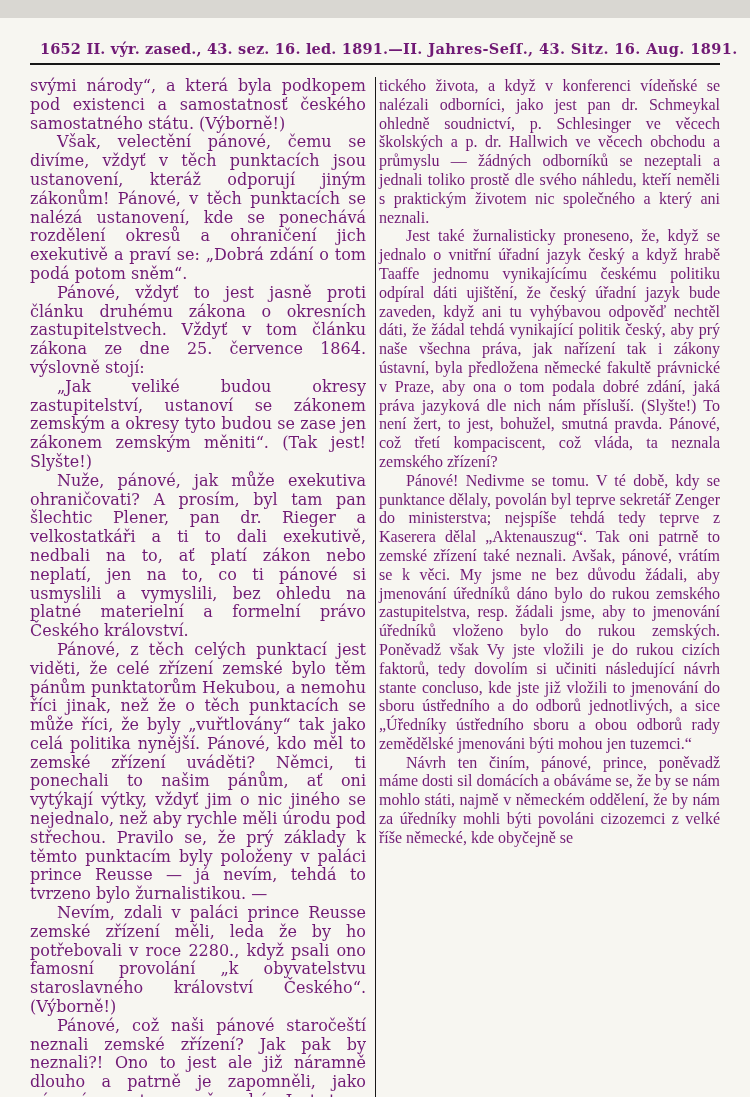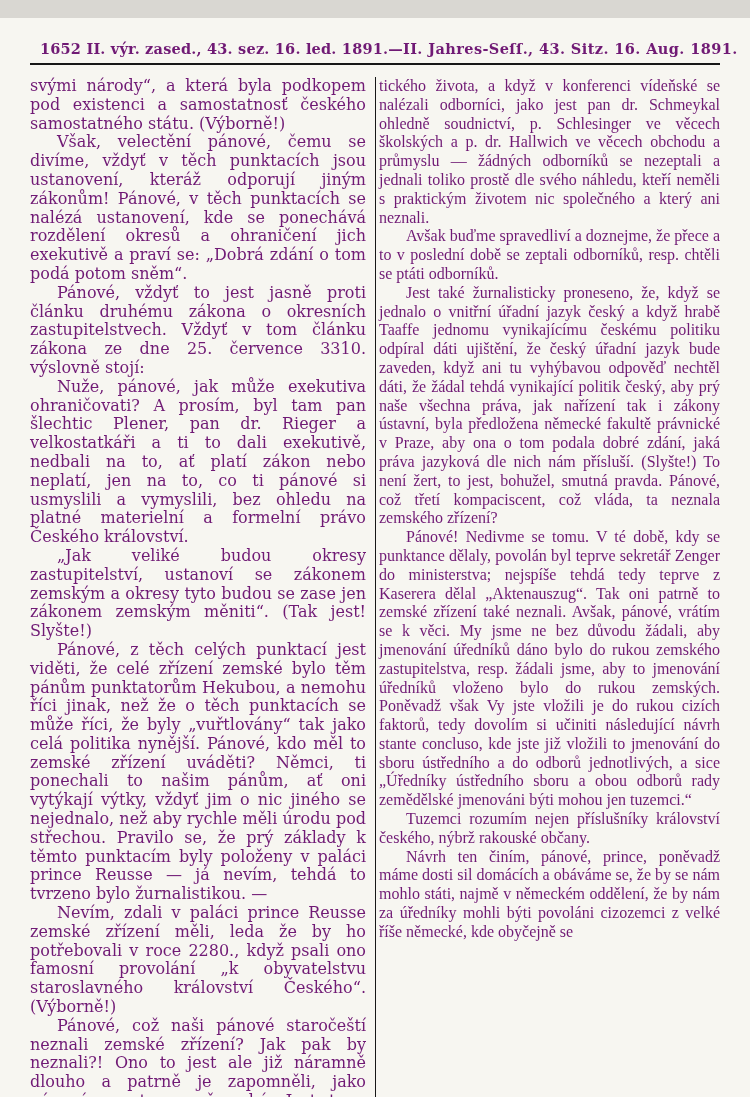--- a/index.html
+++ b/index.html
@@ -62,31 +62,29 @@
     <span class="fraktur">II. Jahres-Seſſ., 43. Sitz. 16. Aug. 1891.</span>
   </div>
 
   <hr class="header-rule">
 
   <div class="columns">
 
     <div class="col col-left">
       <p>svými národy“, a která byla podkopem pod existenci a samostatnosť českého samostatného státu. (Výborně!)</p>
       <p class="indent">Však, velectění pánové, čemu se divíme, vždyť v těch punktacích jsou ustanovení, kteráž odporují jiným zákonům! Pánové, v těch punktacích se nalézá ustanovení, kde se ponechává rozdělení okresů a ohraničení jich exekutivě a praví se: „Dobrá zdání o tom podá potom sněm“.</p>
-      <p class="indent">Pánové, vždyť to jest jasně proti článku druhému zákona o okresních zastupitelstvech. Vždyť v tom článku zákona ze dne 25. července 3310. výslovně stojí:</p>
+      <p class="indent">Pánové, vždyť to jest jasně proti článku druhému zákona o okresních zastupitelstvech. Vždyť v tom článku zákona ze dne 25. července 1864. výslovně stojí:</p>
+      <p class="indent">„Jak veliké budou okresy zastupitelství, ustanoví se zákonem zemským a okresy tyto budou se zase jen zákonem zemským měniti“. (Tak jest! Slyšte!)</p>
       <p class="indent">Nuže, pánové, jak může exekutiva ohraničovati? A prosím, byl tam pan šlechtic Plener, pan dr. Rieger a velkostatkáři a ti to dali exekutivě, nedbali na to, ať platí zákon nebo neplatí, jen na to, co ti pánové si usmyslili a vymyslili, bez ohledu na platné materielní a formelní právo Českého království.</p>
-      <p class="indent">„Jak veliké budou okresy zastupitelství, ustanoví se zákonem zemským a okresy tyto budou se zase jen zákonem zemským měniti“. (Tak jest! Slyšte!)</p>
       <p class="indent">Pánové, z těch celých punktací jest viděti, že celé zřízení zemské bylo těm pánům punktatorům Hekubou, a nemohu říci jinak, než že o těch punktacích se může říci, že byly „vuřtlovány“ tak jako celá politika nynější. Pánové, kdo měl to zemské zřízení uváděti? Němci, ti ponechali to našim pánům, ať oni vytýkají výtky, vždyť jim o nic jiného se nejednalo, než aby rychle měli úrodu pod střechou. Pravilo se, že prý základy k těmto punktacím byly položeny v paláci prince Reusse — já nevím, tehdá to tvrzeno bylo žurnalistikou. —</p>
       <p class="indent">Nevím, zdali v paláci prince Reusse zemské zřízení měli, leda že by ho potřebovali v roce 2280., když psali ono famosní provolání „k obyvatelstvu staroslavného království Českého“. (Výborně!)</p>
       <p class="indent">Pánové, což naši pánové staročeští neznali zemské zřízení? Jak pak by neznali?! Ono to jest ale již náramně dlouho a patrně je zapomněli, jako pánové se strany německé. Jest to s podivením, že páni se strany staročeské — když jsou, jak jest zjištěno, z různých ohledů, a sice pp. dr. Rieger, dr. Mattuš a Zeithammer ryzí theoretikové, kteří opodál stojí prak-</p>
     </div>
 
     <div class="col col-right">
       <p>tického života, a když v konferenci vídeňské se nalézali odborníci, jako jest pan dr. Schmeykal ohledně soudnictví, p. Schlesinger ve věcech školských a p. dr. Hallwich ve věcech obchodu a průmyslu — žádných odborníků se nezeptali a jednali toliko prostě dle svého náhledu, kteří neměli s praktickým životem nic společného a který ani neznali.</p>
-      <p class="indent">Avšak buďme spravedliví a doznejme, že přece a to v poslední době se zeptali odborníků, resp. chtěli se ptáti odborníků.</p>
       <p class="indent">Jest také žurnalisticky proneseno, že, když se jednalo o vnitřní úřadní jazyk český a když hrabě Taaffe jednomu vynikajícímu českému politiku odpíral dáti ujištění, že český úřadní jazyk bude zaveden, když ani tu vyhýbavou odpověď nechtěl dáti, že žádal tehdá vynikající politik český, aby prý naše všechna práva, jak nařízení tak i zákony ústavní, byla předložena německé fakultě právnické v Praze, aby ona o tom podala dobré zdání, jaká práva jazyková dle nich nám přísluší. (Slyšte!) To není žert, to jest, bohužel, smutná pravda. Pánové, což třetí kompaciscent, což vláda, ta neznala zemského zřízení?</p>
       <p class="indent">Pánové! Nedivme se tomu. V té době, kdy se punktance dělaly, povolán byl teprve sekretář Zenger do ministerstva; nejspíše tehdá tedy teprve z Kaserera dělal „Aktenauszug“. Tak oni patrně to zemské zřízení také neznali. Avšak, pánové, vrátím se k věci. My jsme ne bez důvodu žádali, aby jmenování úředníků dáno bylo do rukou zemského zastupitelstva, resp. žádali jsme, aby to jmenování úředníků vloženo bylo do rukou zemských. Poněvadž však Vy jste vložili je do rukou cizích faktorů, tedy dovolím si učiniti následující návrh stante concluso, kde jste již vložili to jmenování do sboru ústředního a do odborů jednotlivých, a sice „Úředníky ústředního sboru a obou odborů rady zemědělské jmenováni býti mohou jen tuzemci.“</p>
-      <p class="indent">Tuzemci rozumím nejen příslušníky království českého, nýbrž rakouské občany.</p>
       <p class="indent">Návrh ten činím, pánové, prince, poněvadž máme dosti sil domácích a obáváme se, že by se nám mohlo státi, najmě v německém oddělení, že by nám za úředníky mohli býti povoláni cizozemci z velké říše německé, kde obyčejně se</p>
     </div>
 
   </div>
 </div>
 
 </body></html>

